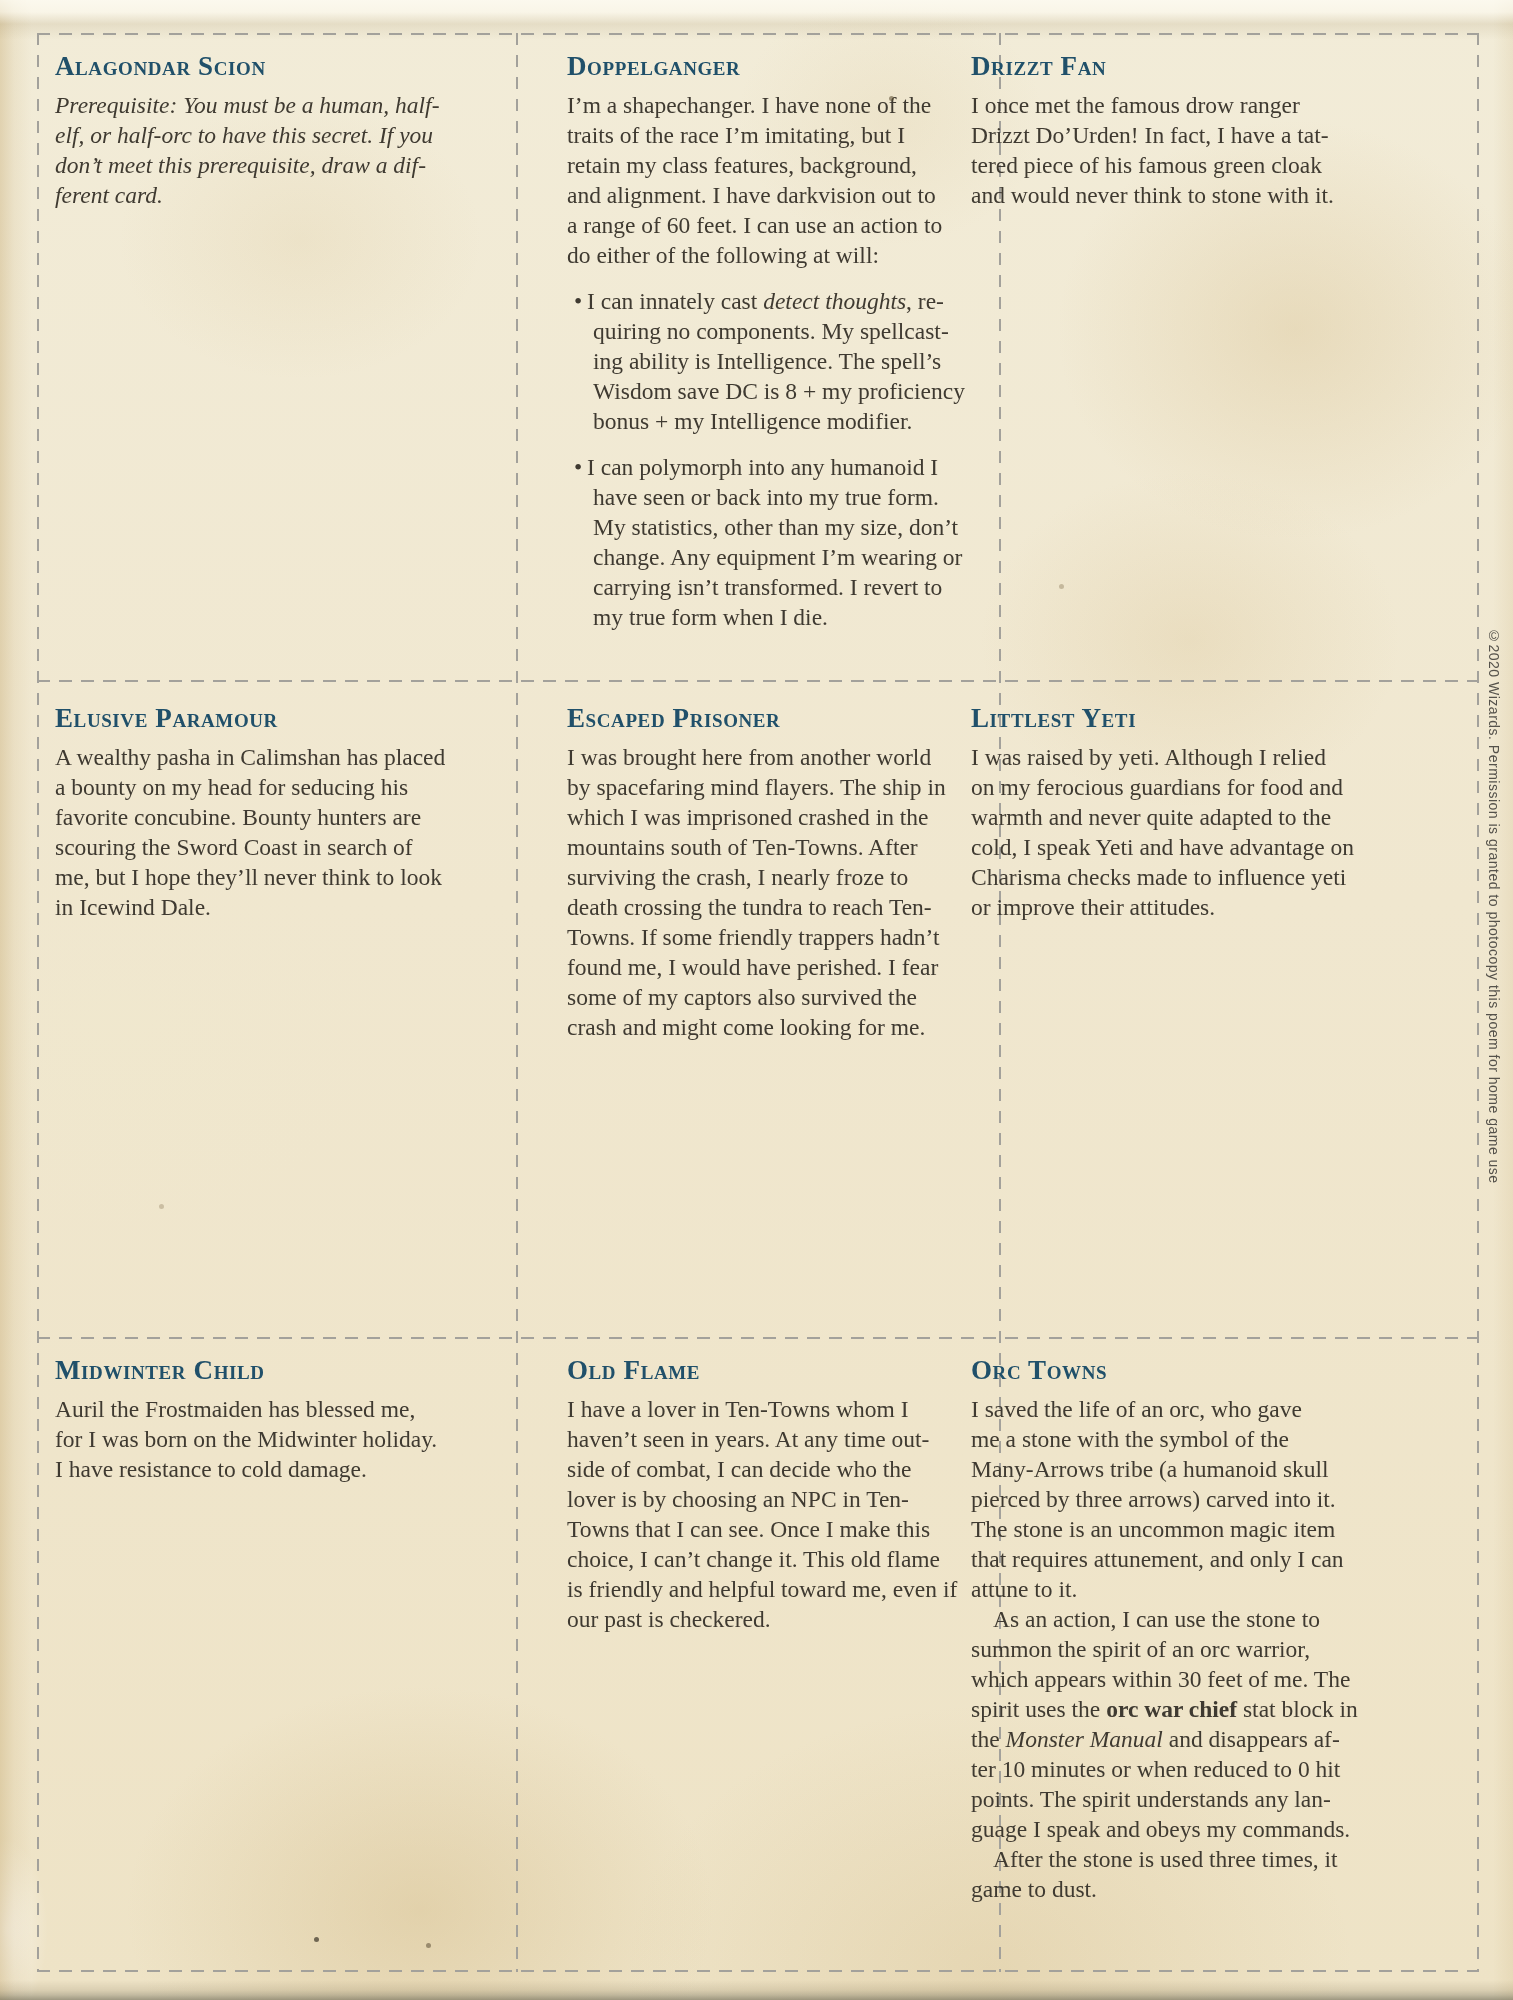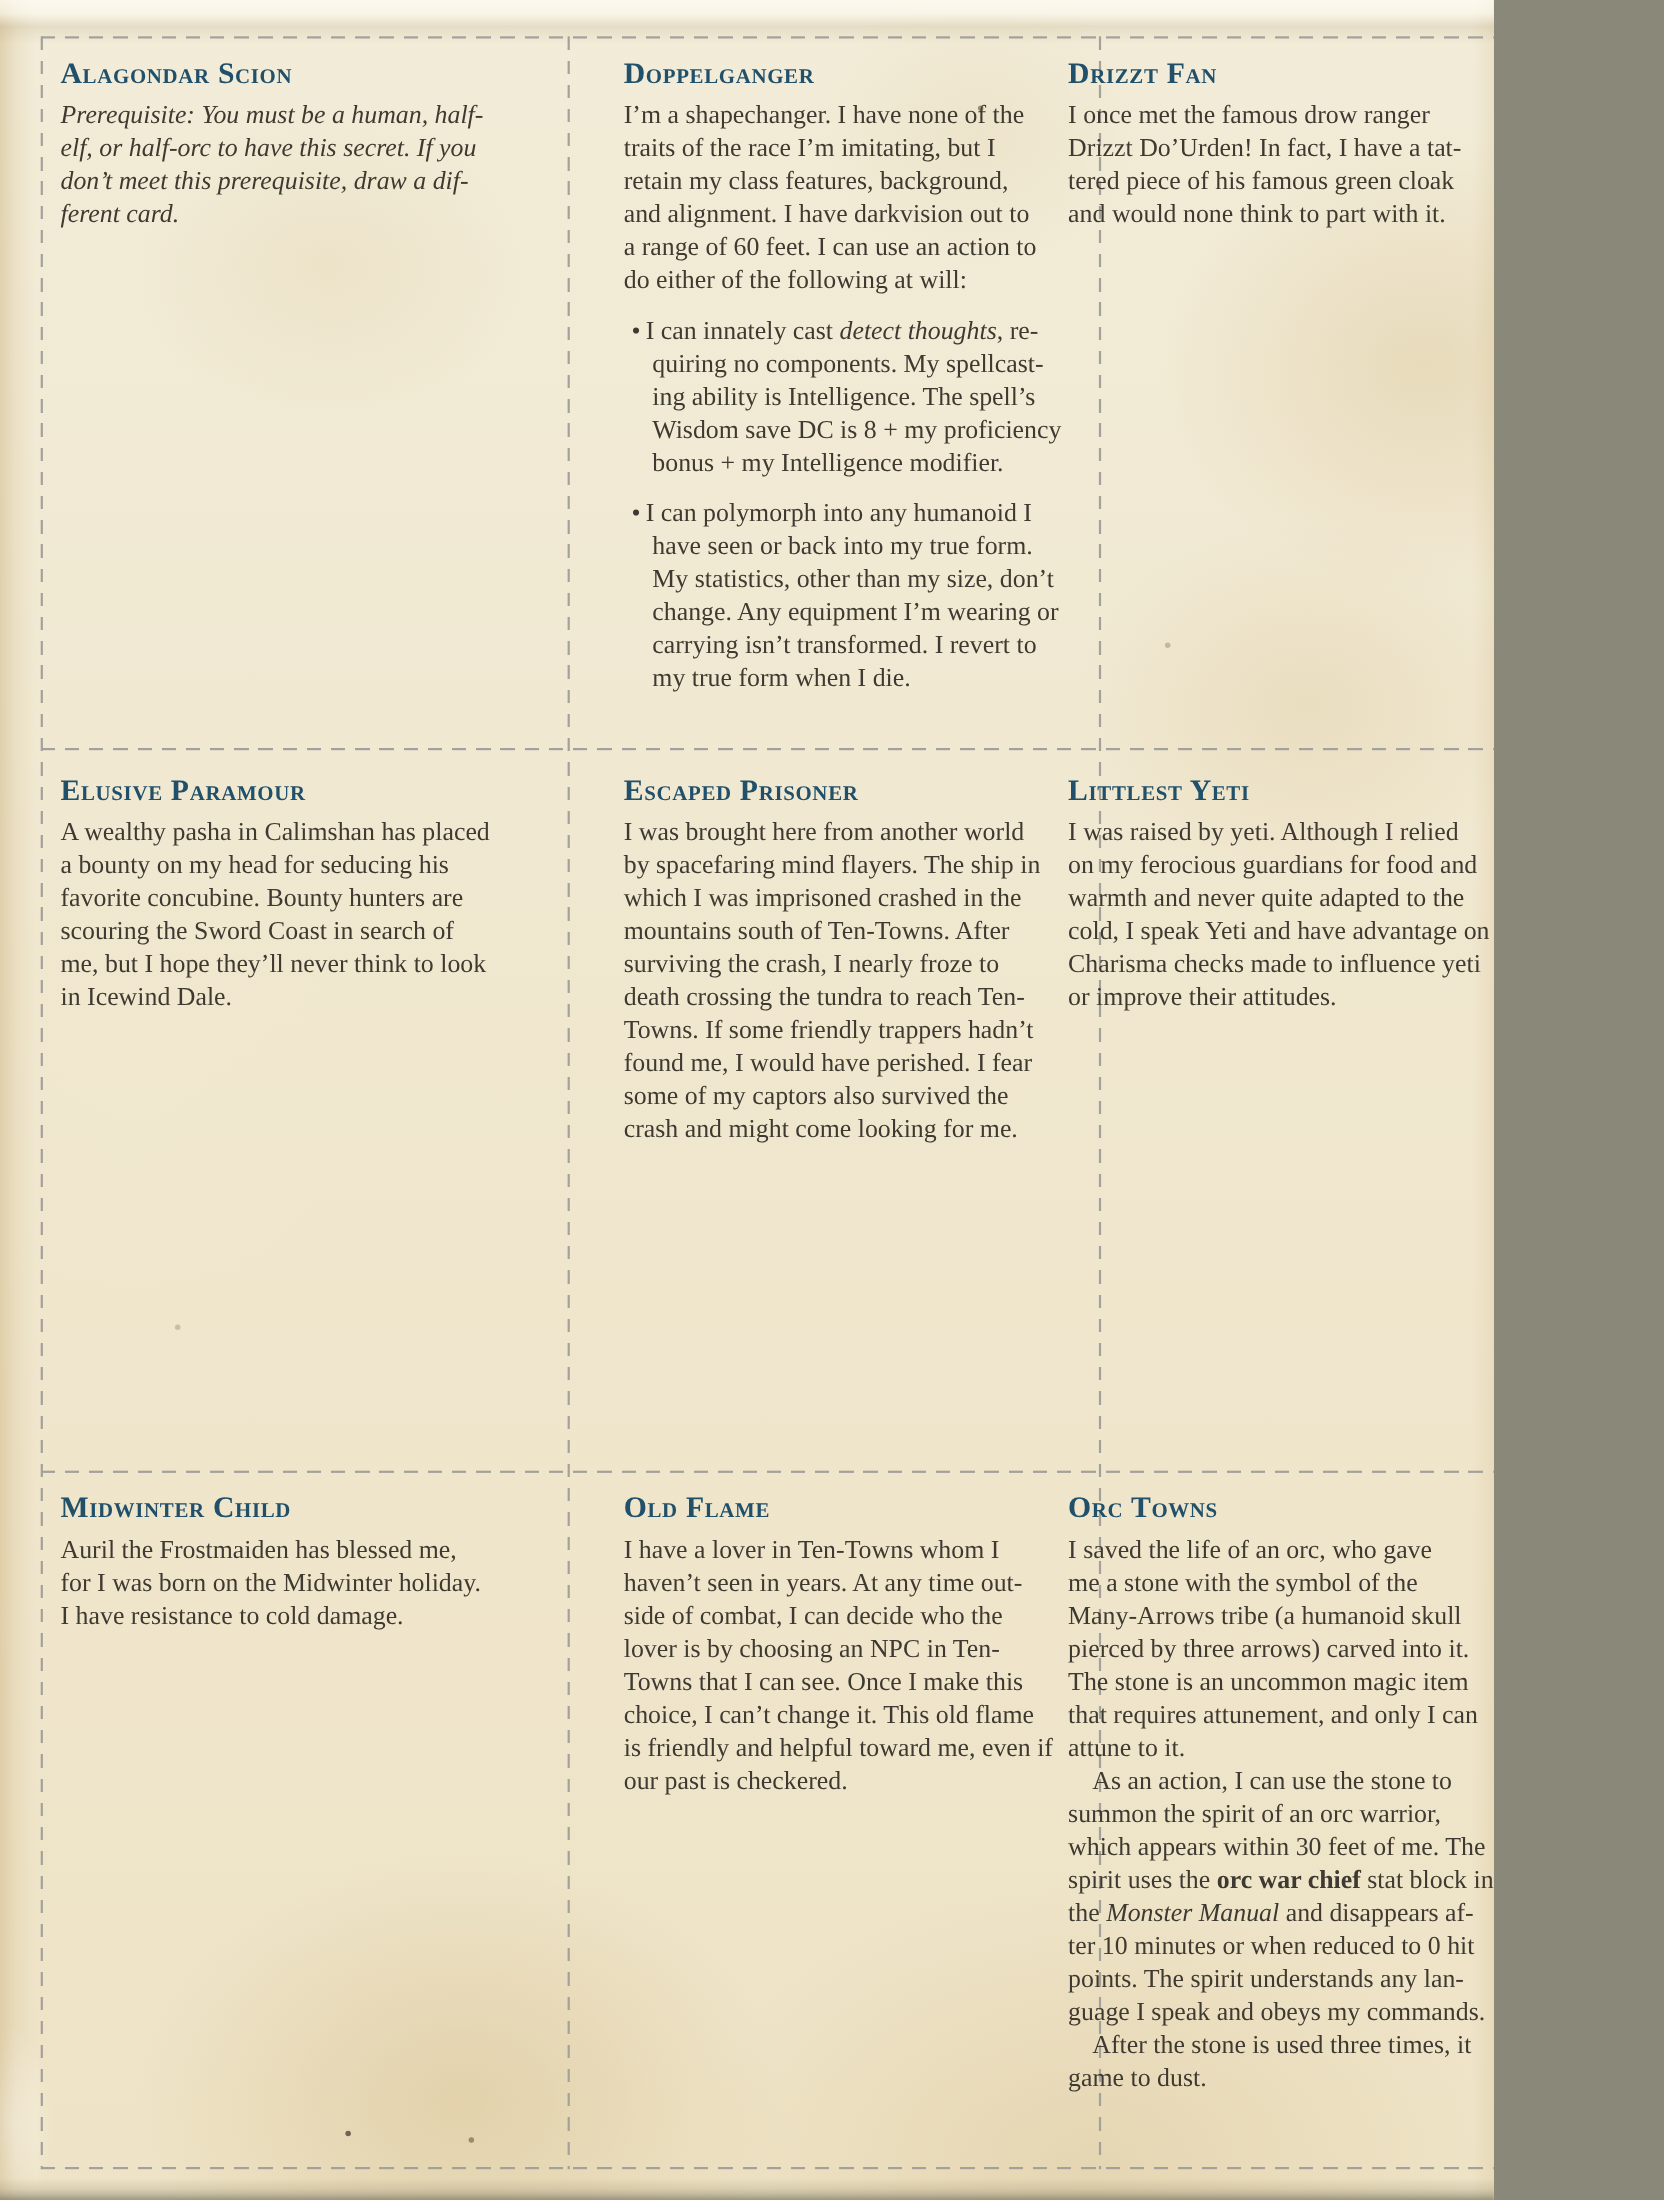--- a/index.html
+++ b/index.html
@@ -1,18 +1,18 @@
 <!DOCTYPE html>
 <html><head>
 <meta charset="utf-8">
 <style>
   html,body{margin:0;padding:0;background:#8a8878;}
   .page{
     position:relative;
-    width:1358px;height:2000px;
+    width:1513px;height:2000px;
     overflow:hidden;
     font-family:"Liberation Serif", serif;
     background-color:#f0e8d2;
     background-image:
       linear-gradient(180deg, rgba(255,253,245,0.75) 0px, rgba(255,253,245,0.55) 12px, rgba(150,130,88,0.14) 24px, rgba(150,130,88,0) 40px),
       linear-gradient(0deg, rgba(92,90,72,0.55) 0px, rgba(92,90,72,0.30) 5px, rgba(130,118,88,0.18) 10px, rgba(130,118,88,0) 20px),
       linear-gradient(90deg, rgba(196,168,112,0.38) 0px, rgba(196,168,112,0.14) 14px, rgba(196,168,112,0) 32px),
       linear-gradient(270deg, rgba(196,168,112,0.16) 0px, rgba(196,168,112,0) 20px),
       radial-gradient(60px 130px at 6px 1930px, rgba(255,255,255,0.55), rgba(255,255,255,0) 70%),
       radial-gradient(340px 300px at 1295px 330px, rgba(209,182,128,0.30), rgba(209,182,128,0) 70%),
@@ -124,21 +124,21 @@
         </div>
       </div>
   </section>
 
   <section class="card c3 r1">
     <h2>Drizzt Fan</h2>
     <div>
         <p class="para first"><span>I once met the famous drow ranger
 Drizzt Do’Urden! In fact, I have a tat-
 tered piece of his famous green cloak
-and would none think to part with it.</span></p>
+and would never think to stone with it.</span></p>
       </div>
   </section>
 
   <section class="card c1 r2">
     <h2>Elusive Paramour</h2>
     <div>
         <p class="para first"><span>A wealthy pasha in Calimshan has placed
 a bounty on my head for seducing his
 favorite concubine. Bounty hunters are
 scouring the Sword Coast in search of

